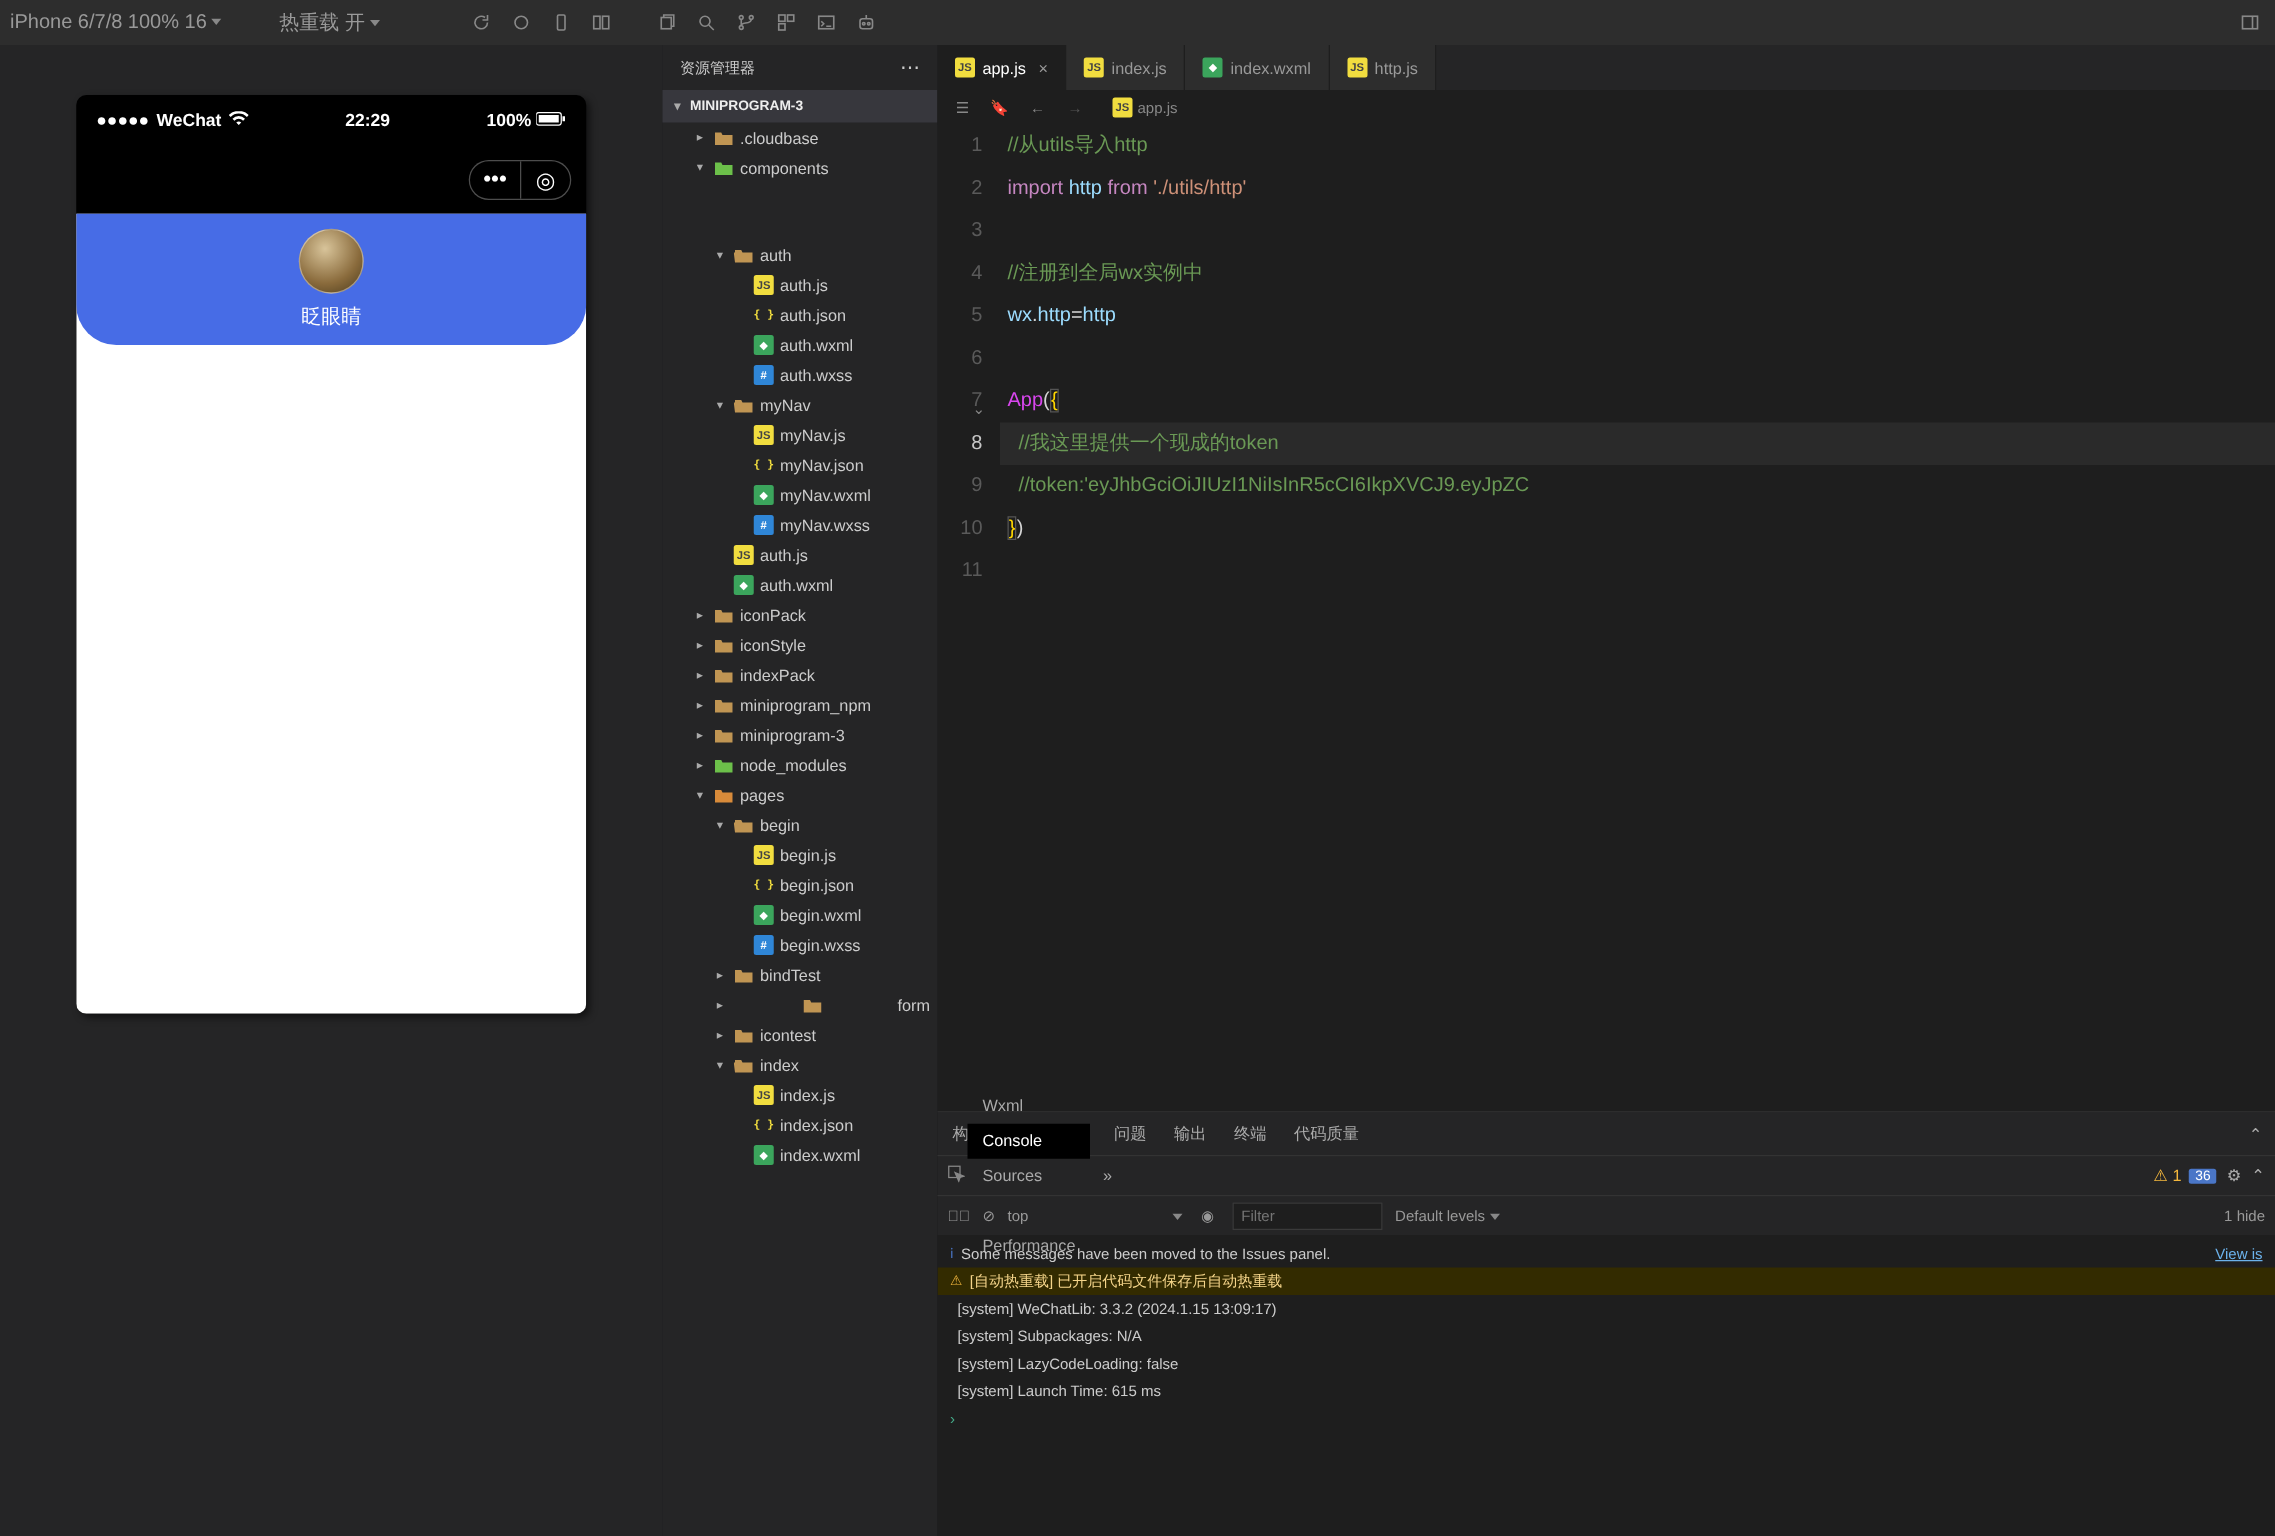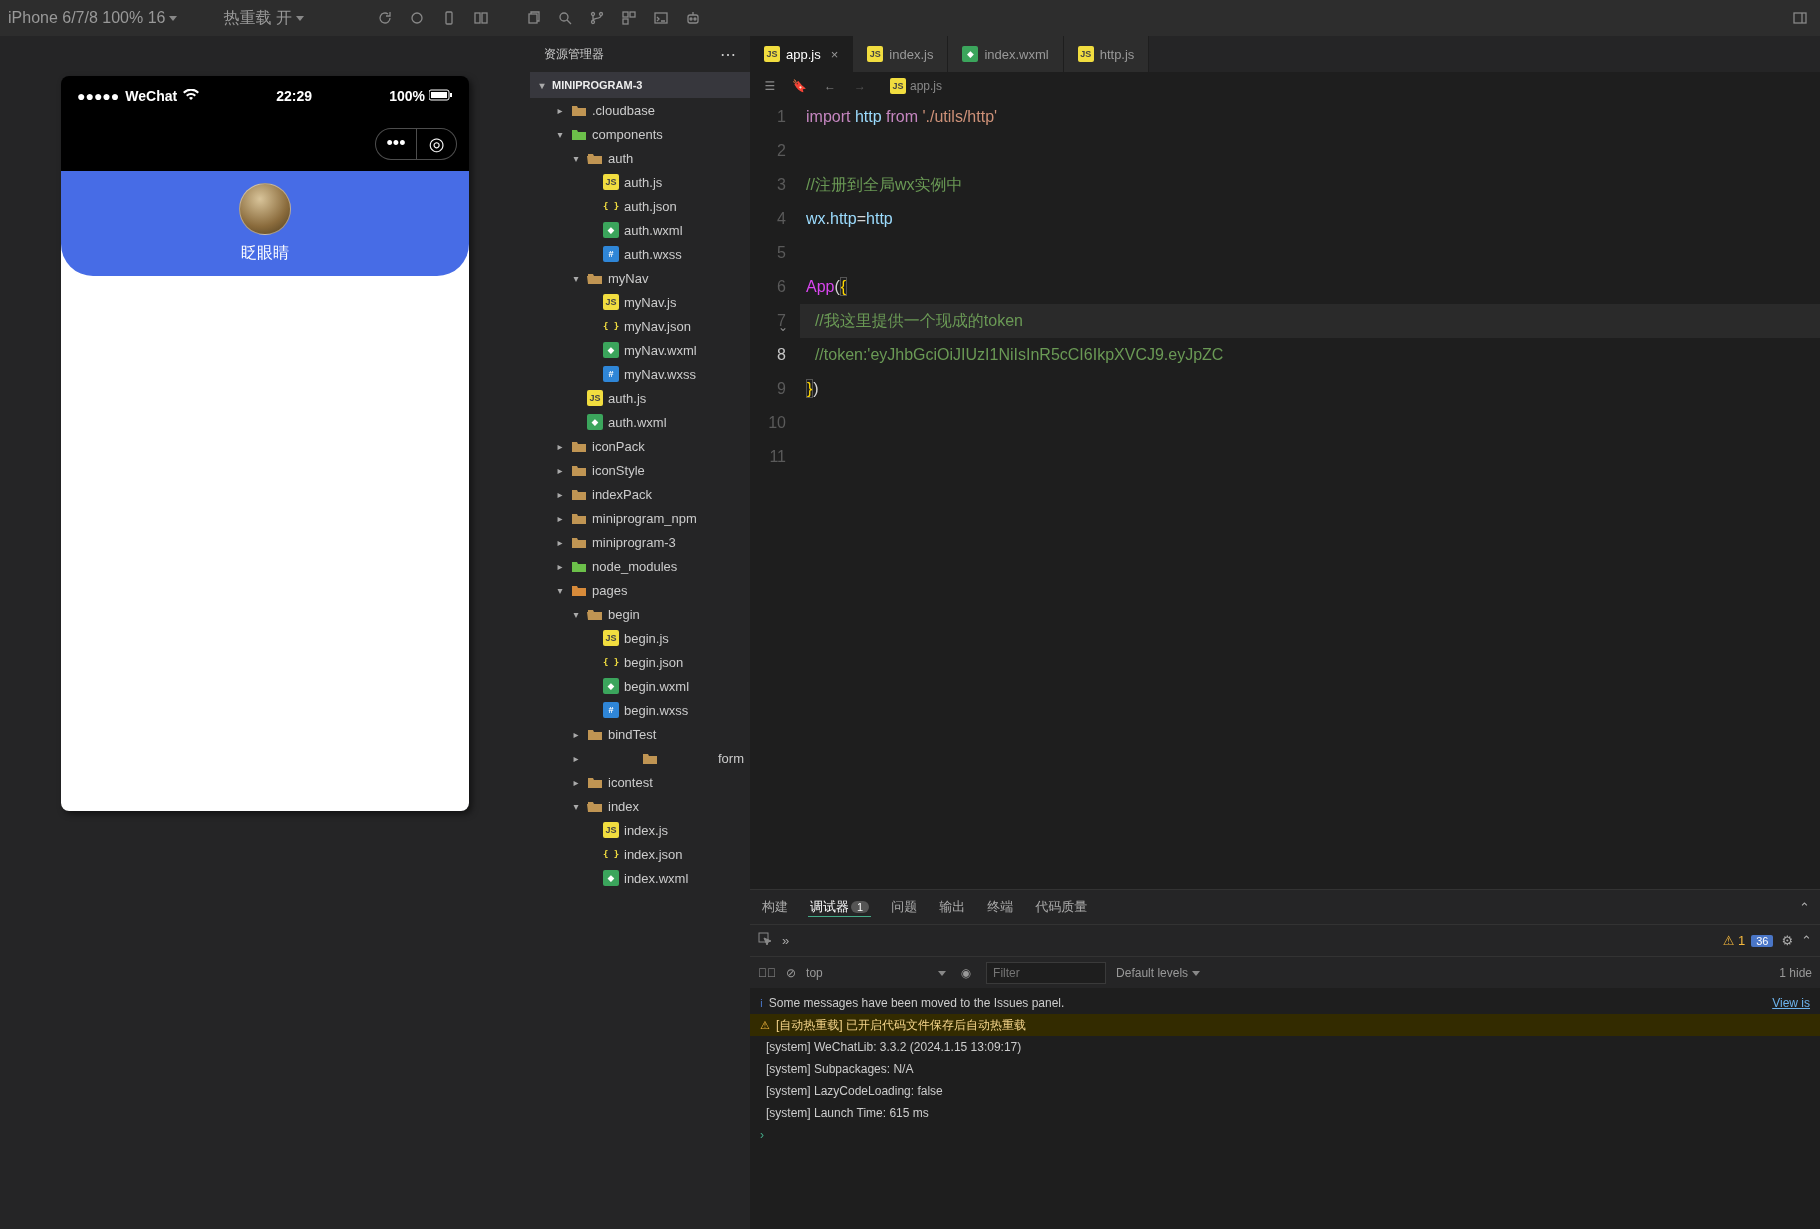--- a/index.html
+++ b/index.html
@@ -216,21 +216,21 @@
           </svg>
           <span class="node-label">.cloudbase</span>
         </div>
         <div class="node" style="padding-left: 24px; text-align: right;">
           <span class="chev chev-d"></span>
           <svg width="16" height="14" viewBox="0 0 16 14">
             <path fill="#6cc04a" d="M1 3h5l1 2h8v8H1z"></path>
           </svg>
           <span class="node-label">components</span>
         </div>
-        <div class="node" style="padding-left: 40px;">
+        <div class="node" style="padding-left: 40px; margin-top: 46px;">
           <span class="chev chev-d"></span>
           <svg width="16" height="14" viewBox="0 0 16 14">
             <path fill="#c09553" d="M1 3h5l1 2h8v8H1z M0 5h15l-2 8H1z"></path>
           </svg>
           <span class="node-label">auth</span>
         </div>
         <div class="node" style="padding-left: 56px;">
           <span class="chev"></span>
           <span class="ficon ico-js">JS</span>
           <span class="node-label">auth.js</span>
@@ -448,20 +448,21 @@
           <div>5</div>
           <div>6</div>
           <div>7</div>
           <div class="cur">8</div>
           <div>9</div>
           <div>10</div>
           <div>11</div>
         </div>
       <div class="lines" id="lines">
           <span class="fold">⌄</span>
+          <div class="line"><span class="c-comment">//从utils导入http</span></div>
           <div class="line"><span class="c-kw">import</span><span class="c-punc"> </span><span class="c-var">http</span><span class="c-punc"> </span><span class="c-kw">from</span><span class="c-punc"> </span><span class="c-str">'./utils/http'</span></div>
           <div class="line"></div>
           <div class="line"><span class="c-comment">//注册到全局wx实例中</span></div>
           <div class="line"><span class="c-var">wx</span><span class="c-punc">.</span><span class="c-var">http</span><span class="c-punc">=</span><span class="c-var">http</span></div>
           <div class="line"></div>
           <div class="line"><span class="c-fn">App</span><span class="c-punc">(</span><span class="c-brace">{</span></div>
           <div class="line hl"><span class="c-punc">  </span><span class="c-comment">//我这里提供一个现成的token</span></div>
           <div class="line"><span class="c-punc">  </span><span class="c-comment">//token:'eyJhbGciOiJIUzI1NiIsInR5cCI6IkpXVCJ9.eyJpZC</span></div>
           <div class="line"><span class="c-brace">}</span><span class="c-punc">)</span></div>
           <div class="line"></div>
@@ -476,20 +477,27 @@
           <span class="bt">输出</span>
           <span class="bt">终端</span>
           <span class="bt">代码质量</span>
           <span style="margin-left: auto;">⌃</span>
         </div>
       <div class="devtabs">
         <span class="iconbtn"><svg width="14" height="14" viewBox="0 0 14 14" stroke="#888" fill="none">
               <rect x="1" y="1" width="9" height="9"></rect>
               <path d="M6 6l7 3-3 1-1 3z" fill="#888"></path>
             </svg></span>
+        <span id="devtabs-list">
+            <span class="dt">Wxml</span>
+            <span class="dt active">Console</span>
+            <span class="dt">Sources</span>
+            <span class="dt">Network</span>
+            <span class="dt">Performance</span>
+          </span>
         <span class="iconbtn" style="margin-left:8px">»</span>
         <span class="warn">⚠ <span>1</span></span>
         <span class="info">36</span>
         <span class="iconbtn" style="margin:0 6px">⚙</span>
         <span class="iconbtn">⌃</span>
       </div>
       <div class="console-bar">
         <span class="iconbtn">▸⃞</span>
         <span class="iconbtn">⊘</span>
         <span style="min-width:140px"><span>top</span><span class="tri" style="float:right;margin-top:5px"></span></span>

